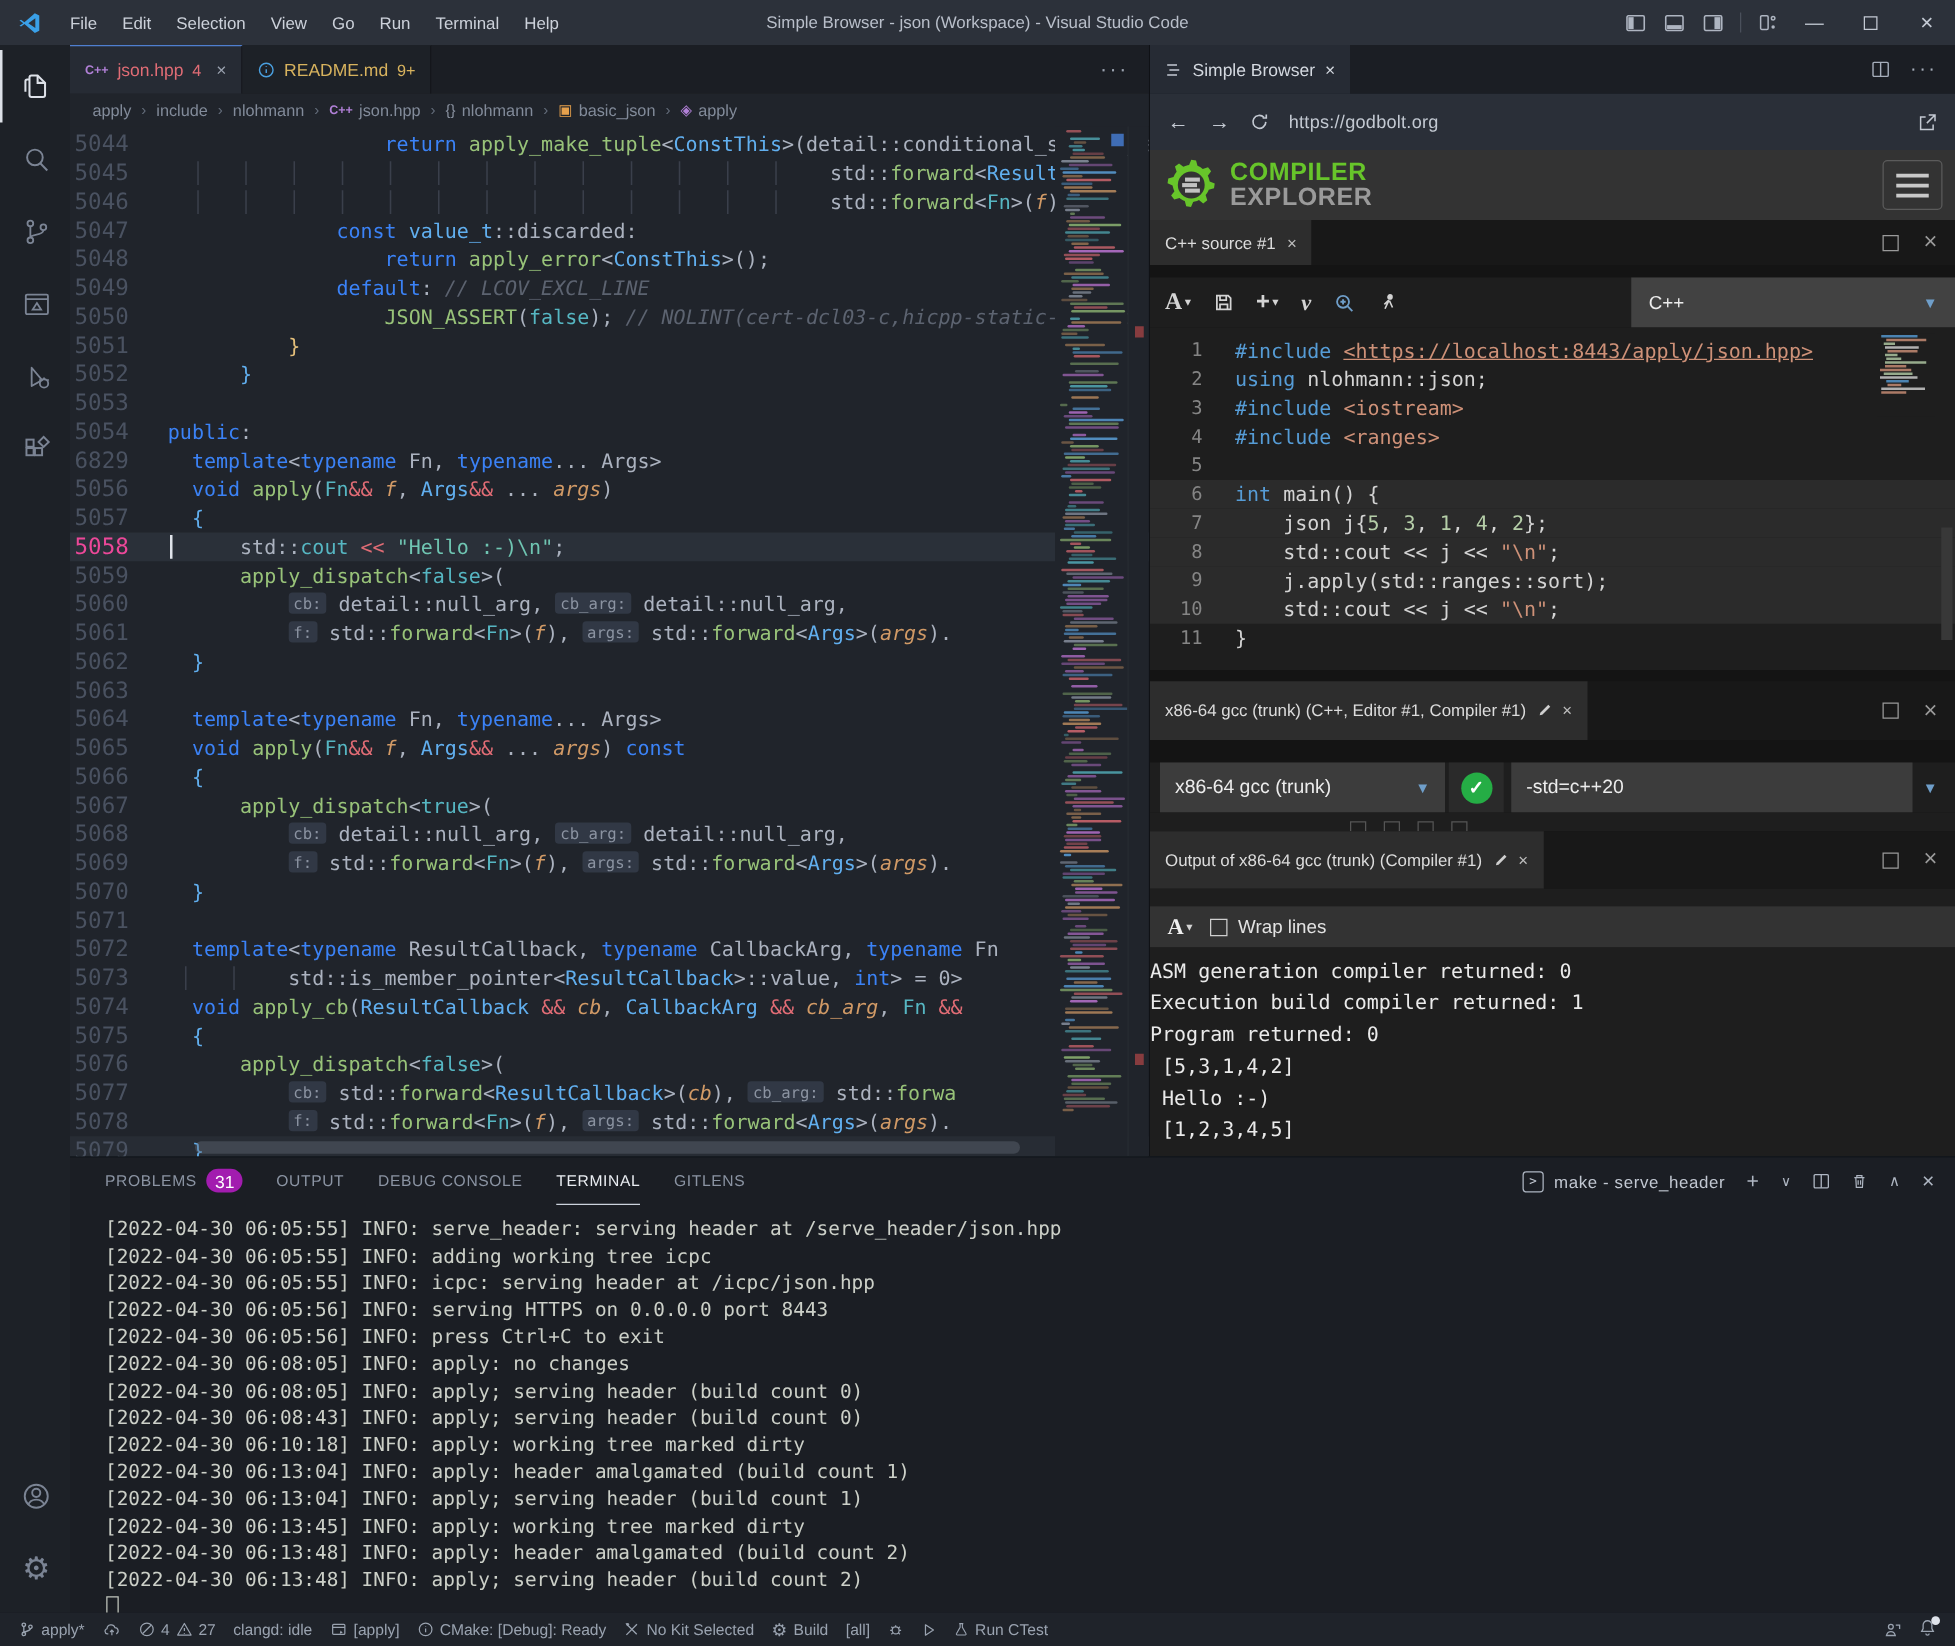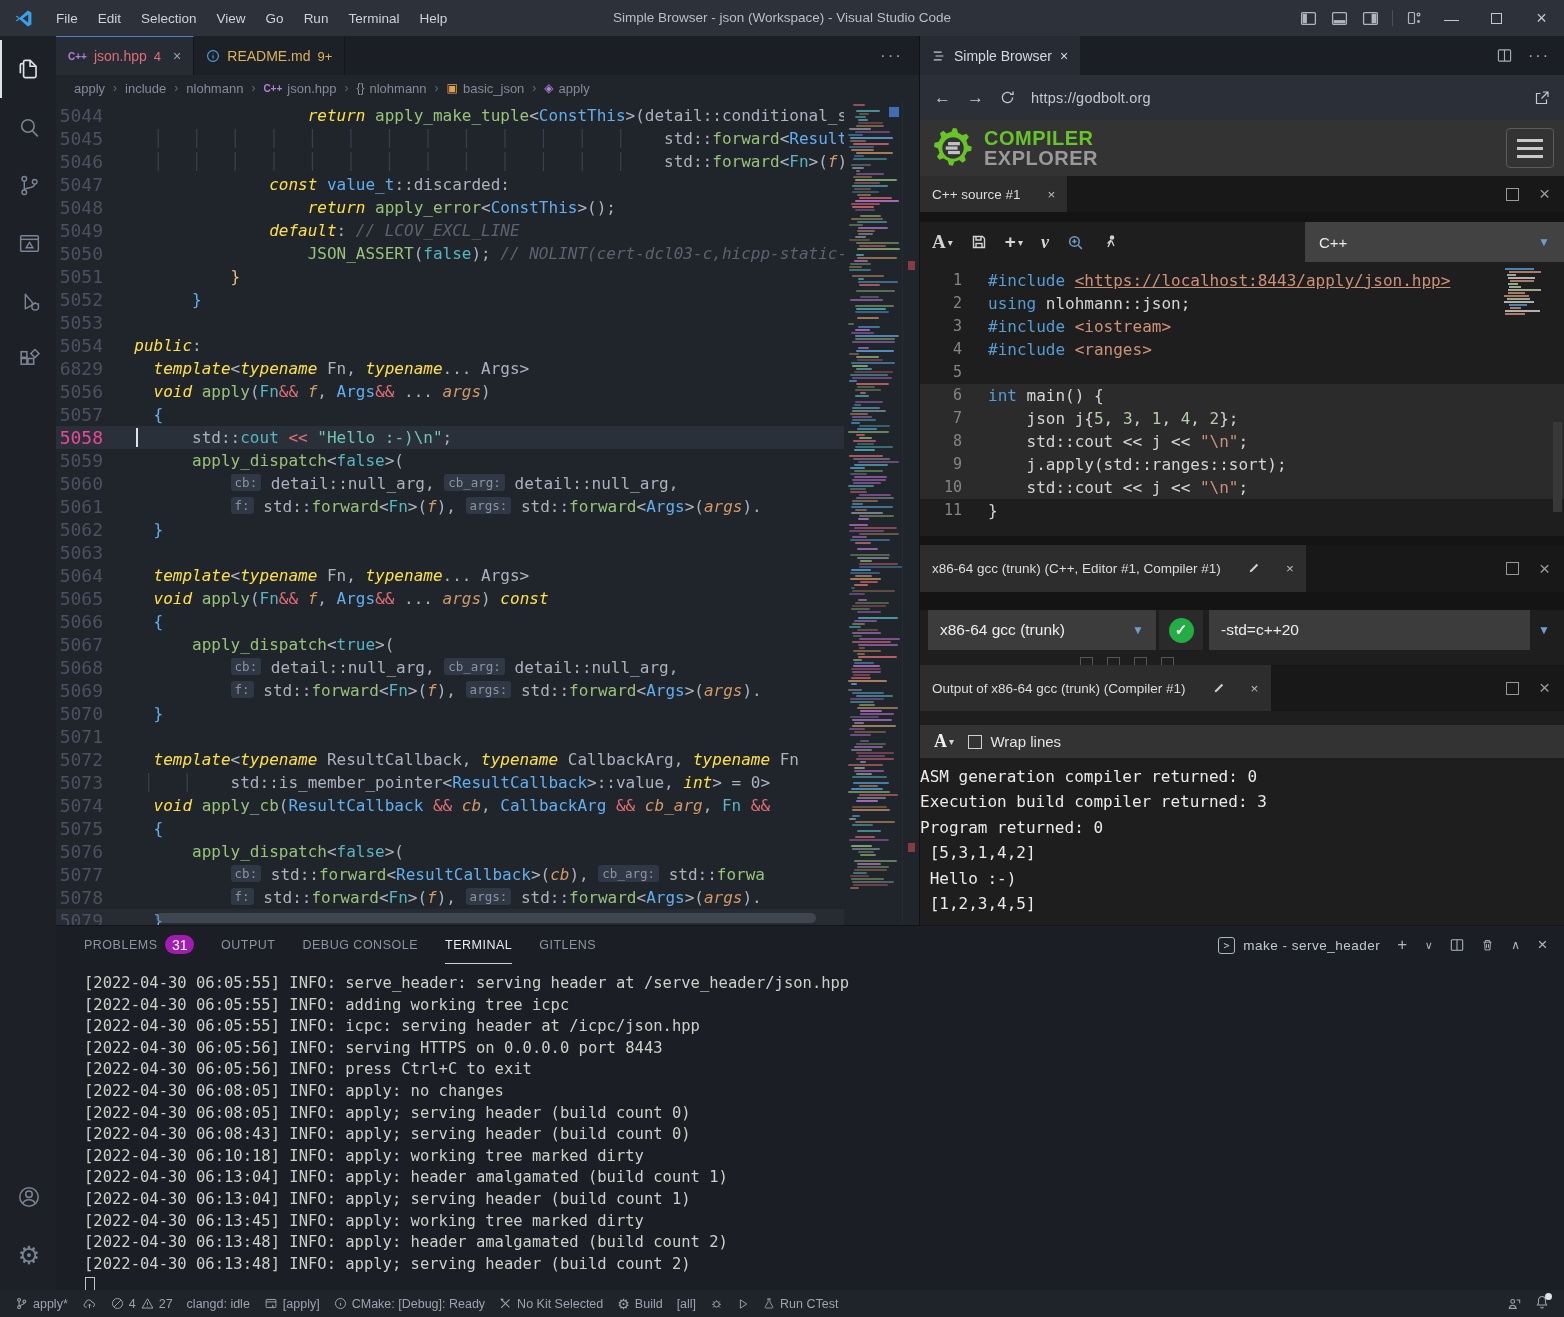--- a/index.html
+++ b/index.html
@@ -39,21 +39,21 @@
   .bc-item{display:flex;align-items:center;gap:5px}
 
   .code-area{position:relative;flex:1;overflow:hidden;font-family:"DejaVu Sans Mono",monospace;font-size:16px;line-height:23px;padding-top:3px}
   .cl{display:flex;height:23px;white-space:pre;position:relative}
   .cl.cur{background:#2a3039}
   .cl.sel{background:#272c34}
   .cl .ln{width:47px;text-align:right;color:#4a5261;flex:none;font-size:18px;line-height:23px}
   .cl.cur .ln{color:#ec4899}
   .cl .lc{padding-left:12px;font:inherit;white-space:pre}
   .caret{position:absolute;left:80px;top:2px;width:2px;height:19px;background:#dfe3ea}
-  .tk-k{color:#fde047;font-style:italic}
+  .tk-k{color:#3b82f6;}
   .tk-op{color:#e06c75}
   .tk-fn{color:#98c379}
   .tk-ty{color:#61afef}
   .tk-cy{color:#56b6c2}
   .tk-wh{color:#abb2bf}
   .tk-st{color:#6fc5b2}
   .tk-cm{color:#5c6370;font-style:italic}
   .tk-va{color:#d19a66;font-style:italic}
   .tk-g{color:#3a3f4b}
   .tk-brY{color:#e5c07b}
@@ -72,21 +72,21 @@
   .bp-tab{display:flex;align-items:center;gap:8px;padding:0 12px;font-size:14px;background:#262b34;color:#d4d9e0}
   .bp-actions{margin-left:auto;display:flex;align-items:center;gap:16px;padding-right:14px;color:#a6aebb}
   .bp-nav{height:45px;background:#2a2f38;display:flex;align-items:center;padding:0 14px;gap:16px;color:#c3c9d2;font-size:17px}
   .bp-url{flex:1;font-size:14.5px;color:#c3c9d2;letter-spacing:.2px}
   .ce-page{flex:1;background:#141414;display:flex;flex-direction:column;color:#d4d4d4}
   .ce-header{height:56px;background:#333333;display:flex;align-items:center;padding:0 10px}
   .ce-logo-text{margin-left:8px;font-weight:bold;font-size:20px;line-height:1.02;letter-spacing:.5px}
   .ce-burger{margin-left:auto;width:48px;height:40px;border:1px solid #5b5b5b;border-radius:4px;display:flex;flex-direction:column;justify-content:center;gap:5px;align-items:center}
   .ce-burger i{display:block;width:26px;height:3px;background:#c9c9c9}
   .src-tabs{height:36px;background:#181818;display:flex;align-items:center}
-  .ce-tab{background:#2d2d2d;height:100%;display:flex;align-items:center;padding:0 12px;font-size:13.5px;color:#dcdcdc;gap:27px}
+  .ce-tab{background:#2d2d2d;height:100%;display:flex;align-items:center;padding:0 12px;font-size:13.5px;color:#dcdcdc;gap:9px}
   .pane-ctrls{margin-left:auto;display:flex;gap:20px;align-items:center;color:#9a9a9a;padding-right:14px;font-size:16px}
   .sqr{width:13px;height:13px;border:1.5px solid #9a9a9a;display:inline-block}
   .gapA{height:10px;background:#141414}
   .ce-toolbar{height:40px;background:#1e1e1e;display:flex;align-items:center;padding-left:12px;gap:18px;color:#d4d4d4}
   .tbi{display:flex;align-items:center;gap:2px;color:#d4d4d4}
   .ce-lang{margin-left:auto;width:259px;height:40px;background:#424242;display:flex;align-items:center;padding:0 14px;font-size:15px;color:#ececec}
   .dd-arrow{margin-left:auto;color:#6f9ec9;font-size:12px}
   .ce-code{height:274px;background:#1e1e1e;position:relative;font-family:"DejaVu Sans Mono",monospace;font-size:16px;line-height:23px;padding-top:7px;overflow:hidden}
   .bl{display:flex;height:23px;white-space:pre}
   .bl.hl{background:#2b2b2b}
@@ -825,21 +825,21 @@
             </div>
           </div>
           <div class="stripB"></div>
           <div class="out-toolbar">
             <span class="tbi">
                 <span class="bigA">A</span>
                 <span style="font-size:10px">▾</span>
               </span>
             <span class="tbi"><span class="cbox"></span>&nbsp;<span style="font-size:15px;color:#e3e3e3">Wrap lines</span></span>
           </div>
-          <div class="out-body" id="ce-output"><div>ASM generation compiler returned: 0</div><div>Execution build compiler returned: 3</div><div>Program returned: 0</div><div> [5,3,1,4,2]</div><div> Hello :-)</div><div> [1,2,3,4,5]</div></div>
+          <div class="out-body" id="ce-output"><div>ASM generation compiler returned: 0</div><div>Execution build compiler returned: 1</div><div>Program returned: 0</div><div> [5,3,1,4,2]</div><div> Hello :-)</div><div> [1,2,3,4,5]</div></div>
         </div>
       </div>
     </div>
 
     <div class="panel">
       <div class="panel-tabs" id="panel-tabs">
           <div class="ptab">
             <span>PROBLEMS</span>
             <span class="pbadge">31</span>
           </div>

